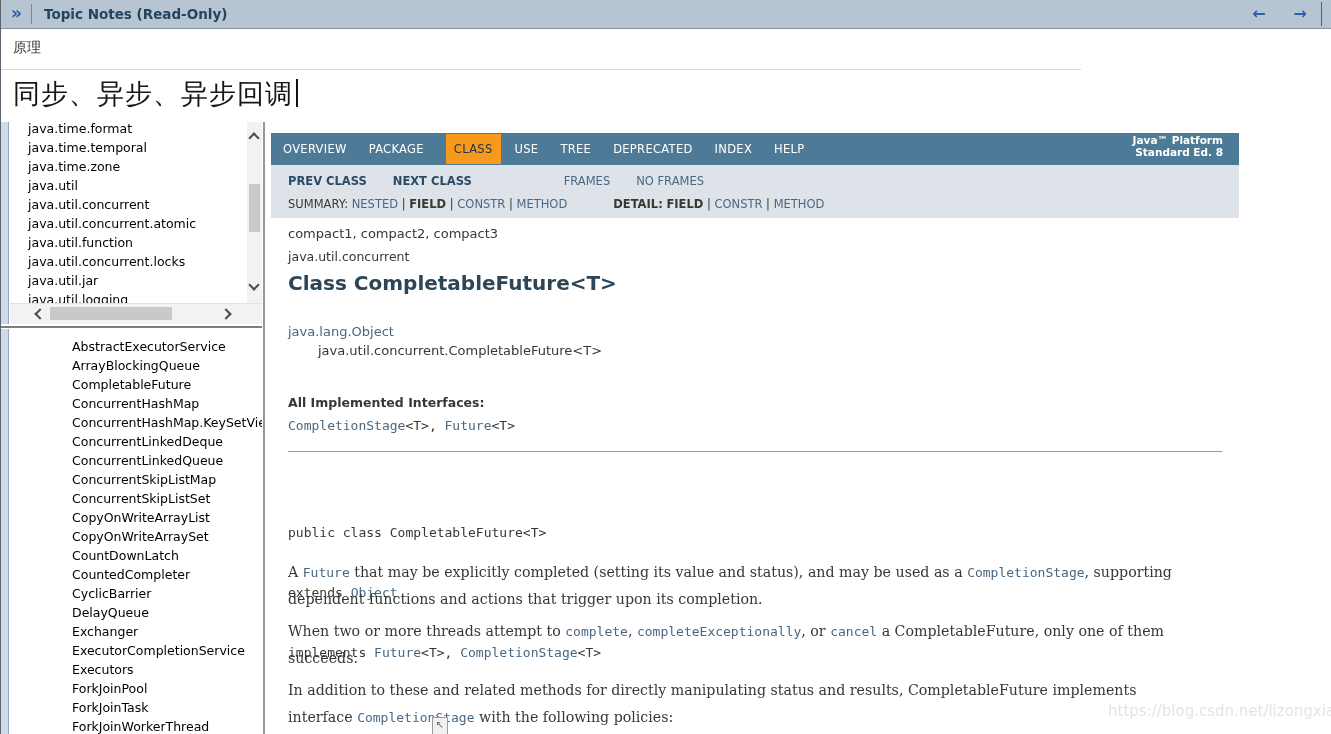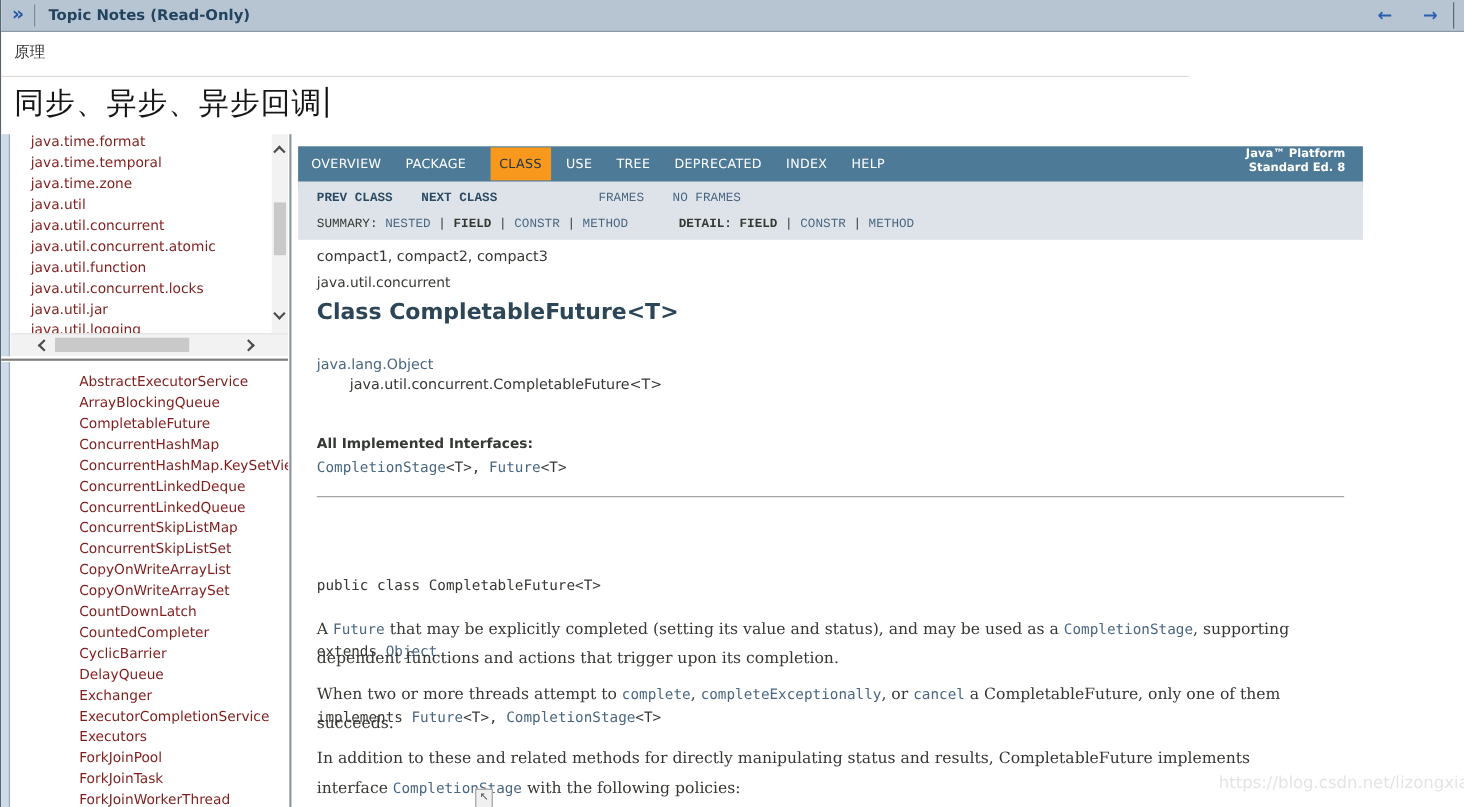--- a/index.html
+++ b/index.html
@@ -36,21 +36,21 @@
   .cls-frame   { left:9px; top:207px; width:252px; height:405px;margin-left:44px; }
   .hdivider { position:absolute; left:0; top:202px; width:261px; height:5px; background:#fff; }
   .hdivider::after { content:""; position:absolute; left:0; top:2px; width:100%; height:2px; background:#7e7e7e; }
   .vdivider { position:absolute; left:261px; top:0; width:4px; height:612px; background:#fff; }
   .vdivider::after { content:""; position:absolute; left:1px; top:0; width:2px; height:100%; background:#8f98a0; }
 
   .list { position:absolute; left:0; width:228px; }
   .pkg-frame .list { top:-3px; }
   .cls-frame .list { top:8px; }
   .list-item { height:19px; line-height:19px; padding-left:18px; font-size:12.5px;
-               color:#7f1d1d; white-space:nowrap; cursor:pointer; }
+               color:#000000; white-space:nowrap; cursor:pointer; }
 
   
   .sb { position:absolute; background:#f2f2f2; }
   .sb-v-pkg { left:237px; top:0; width:15px; height:181px; }
   .sb-h-pkg { left:0; top:181px; width:252px; height:21px; border-top:1px solid #e2e2e2; }
   .sb-v-cls { left:237px; top:0; width:15px; height:405px; }
   .thumb { position:absolute; background:#c9c9c9; }
   .chev { position:absolute; width:8px; height:8px; border-left:2px solid #4d4d4d; border-bottom:2px solid #4d4d4d; }
   .chev.up    { transform:rotate(135deg); }
   .chev.down  { transform:rotate(-45deg); }
@@ -61,21 +61,21 @@
   .main-frame { position:absolute; left:265px; top:0; width:1066px; height:612px; background:#fff; overflow:hidden; }
 
   .topnav { position:absolute; left:5px; top:11px; width:968px; height:40px; background:#4D7A97; }
   .topnav .items { position:absolute; left:12px; top:0; height:32px; display:flex; align-items:center; }
   .topnav .nav-item { color:#fff; font-size:11.5px; letter-spacing:.3px; margin-right:22px; cursor:pointer; }
   .topnav .nav-item.active { background:#F8981D; color:#253441; padding:8px 8px; margin-right:14px; cursor:default; }
   .brand { position:absolute; right:16px; top:1px; text-align:right; color:#fff;
            font-size:10.5px; font-weight:bold; line-height:12px; }
 
   .subnav { position:absolute; left:5px; top:43px; width:968px; height:53px; background:#dee3e9;
-            font-size:11.5px;font-family:Liberation Mono, monospace; }
+            font-size:11.5px; }
   .subrow1 { position:absolute; left:17px; top:9px; white-space:nowrap; }
   .subrow2 { position:absolute; left:17px; top:32px; white-space:nowrap; color:#353833; }
   .bold-dim { color:#2A4B63; font-weight:bold; }
   .navlink { color:#4A6782; cursor:pointer; }
   .plainb { color:#353833; font-weight:bold; }
   .gap1 { display:inline-block; width:26px; }
   .gap2 { display:inline-block; width:46px; }
 
   .content { position:absolute; left:0; top:0; width:1066px; height:612px; color:#353833; }
   .abs { position:absolute; left:22px; }

